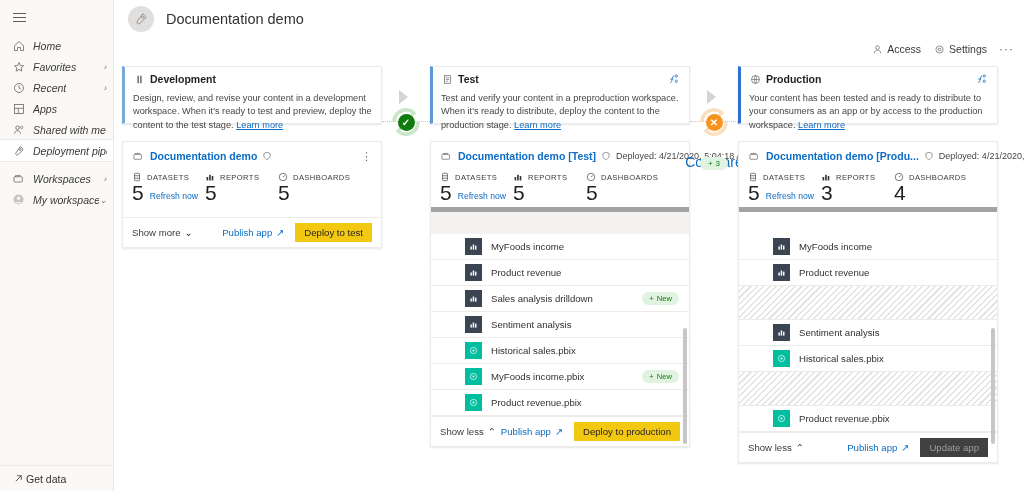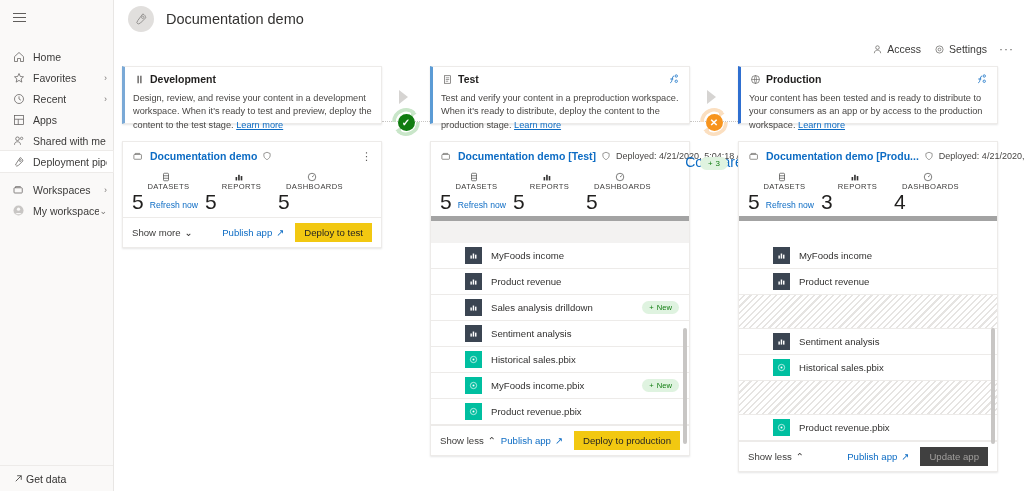--- a/index.html
+++ b/index.html
@@ -17,21 +17,21 @@
   
   .sidebar {
     width:114px; height:491px; background:#faf9f8;
     border-right:1px solid #e8e6e4;
     display:flex; flex-direction:column;
     position:relative; flex:0 0 114px;
   }
   .hamburger { height:22px; display:flex; align-items:center; padding-left:13px; margin-top:6px; cursor:pointer;}
   .hamburger .bars { width:13px; }
   .hamburger .bars i { display:block; height:1px; background:#605e5c; margin:3px 0; }
-  .nav { margin-top:18px; }
+  .nav { margin-top:7px;font-style:italic; }
   .nav-item {
     height:21px; display:flex; align-items:center; padding-left:11px; padding-right:6px;
     cursor:pointer; position:relative; font-size:10.5px; color:#3b3a39;
   }
   .nav-item .ic { width:15px; height:14px; flex:0 0 15px; display:flex; align-items:center; justify-content:center; color:#605e5c; }
   .nav-item .lbl { margin-left:7px; white-space:nowrap; overflow:hidden; }
   .nav-item .chev { margin-left:auto; color:#7a7876; font-size:9px; }
   .nav-item.active { background:#ffffff; box-shadow:0 0 0 1px #edebe9; }
   .nav-sep { height:7px; }
   .sidebar-footer {
@@ -99,21 +99,21 @@
   .card-top { padding:8px 9px 0 9px; }
   .ws-row { display:flex; align-items:center; }
   .ws-icon { color:#605e5c; display:flex; align-items:center; margin-right:6px; }
   .ws-name { color:#0d6cc4; font-size:10.5px; font-weight:bold; cursor:pointer; white-space:nowrap; }
   .ws-badge { margin-left:5px; color:#605e5c; display:flex; align-items:center;}
   .deployed { margin-left:5px; font-size:9px; color:#484644; white-space:nowrap; }
   .card-dots { margin-left:auto; color:#605e5c; cursor:pointer; font-size:11px; line-height:8px; }
 
   .metrics { display:flex; margin-top:10px; padding-bottom:2px; }
   .metric { width:73px; flex:0 0 73px; }
-  .metric-head { display:flex; align-items:center;flex-direction:column; }
+  .metric-head { display:flex; align-items:center; }
   .metric-head .ic { color:#323130; margin-right:5px; display:flex; align-items:center; }
   .metric-label { font-size:7.6px; letter-spacing:0.4px; color:#3b3a39; }
   .metric-bottom { display:flex; align-items:flex-end; margin-top:-1px; }
   .metric-num { font-size:21px; color:#201f1e; line-height:1.15; font-weight:300; }
   .refresh { color:#0d6cc4; font-size:8.6px; margin-left:6px; margin-bottom:4px; cursor:pointer; white-space:nowrap; }
 
   .spacer-fill { flex:1; }
 
   
   .item-list { border-top:5px solid #a3a3a3; background:#fde047; }

